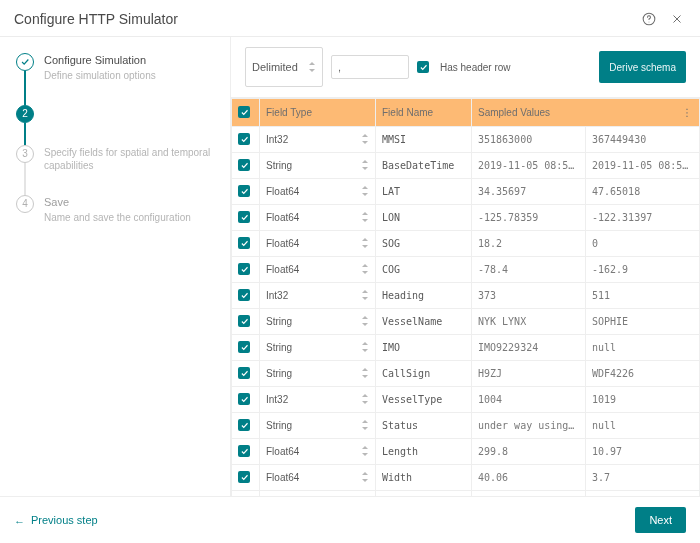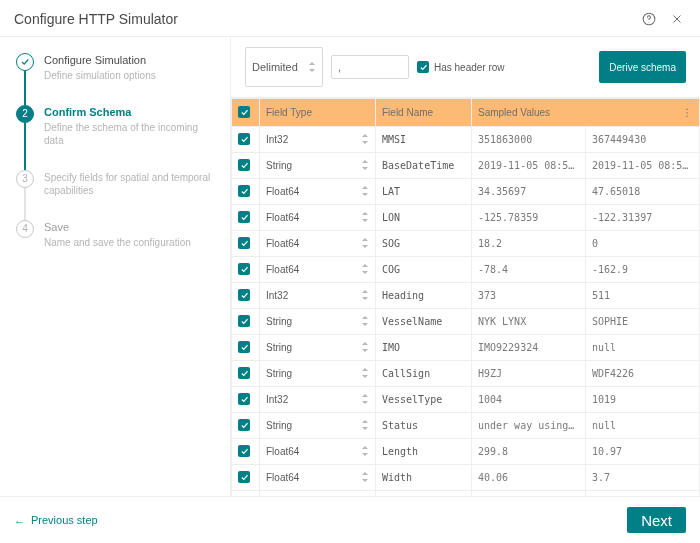--- a/index.html
+++ b/index.html
@@ -28,21 +28,21 @@
   .connector { position: absolute; left: 8px; top: 18px; bottom: -22px; width: 2px; background: #e4e4e4; }
   .step.done .connector, .step.active .connector { background: #007f87; }
   .step:last-child .connector { display: none; }
 
   
   .main { flex: 1; display: flex; flex-direction: column; overflow: hidden; }
   .toolbar { display: flex; align-items: center; gap: 8px; padding: 10px 14px; }
   .sel { height: 40px; border: 1px solid #d9d9d9; border-radius: 2px; padding: 0 6px; font-size: 11px; color: #5a5a5a; background: #fff; display: flex; align-items: center; justify-content: space-between; }
   .sel.format { width: 78px; }
   .inp { height: 24px; border: 1px solid #d9d9d9; border-radius: 2px; padding: 0 6px; font-size: 11px; width: 78px; color: #6a6a6a; }
-  .chk-wrap { display: flex; align-items: center; gap: 5px; font-size: 10px; color: #5a5a5a; }
+  .chk-wrap { display: flex; align-items: center; gap: 11px; font-size: 10px; color: #5a5a5a; }
   .chk { width: 12px; height: 12px; background: #007f87; border-radius: 2px; display: inline-flex; align-items: center; justify-content: center; }
   .chk svg { width: 9px; height: 9px; }
   .spacer { flex: 1; }
   .btn-derive { height: 32px; padding: 0 10px; background: #007f87; color: #eaf6f7; border: none; border-radius: 2px; font-size: 10px; cursor: pointer; }
 
   
   .tbl-wrap { flex: 1; overflow-y: auto; border-top: 1px solid #eee; }
   .tbl { width: 100%; border-collapse: collapse; table-layout: fixed; }
   .tbl th, .tbl td { border: 1px solid #eee; padding: 0 6px; height: 26px; font-size: 10px; text-align: left; vertical-align: middle; overflow: hidden; text-overflow: ellipsis; white-space: nowrap; }
   .tbl th { background: #fdba74; color: #6e6e6e; font-weight: 400; height: 28px; }
@@ -54,21 +54,21 @@
   .col-fn { width: 96px; }
   .sort { position: relative; display: inline-block; width: 8px; height: 10px; }
   .sort::before, .sort::after { content: ""; position: absolute; left: 1px; border-left: 3px solid transparent; border-right: 3px solid transparent; }
   .sort::before { top: 0; border-bottom: 3px solid #b8b8b8; }
   .sort::after  { bottom: 0; border-top: 3px solid #b8b8b8; }
   .row-chk { width: 12px; height: 12px; background: #007f87; border-radius: 2px; display: inline-flex; align-items: center; justify-content: center; margin: 0 auto; }
 
   
   .ftr { display: flex; align-items: center; padding: 10px 14px; border-top: 1px solid #eee; }
   .prev { color: #007f87; background: none; border: none; font-size: 11px; display: flex; align-items: center; gap: 6px; cursor: pointer; }
-  .next { height: 26px; padding: 0 14px; background: #007f87; color: #fff; border: none; border-radius: 2px; font-size: 15px; cursor: pointer; }
+  .next { height: 26px; padding: 0 14px; background: #007f87; color: #fff; border: none; border-radius: 2px; font-size: 11px; cursor: pointer; }
 
   
   .tbl-wrap::-webkit-scrollbar { width: 8px; }
   .tbl-wrap::-webkit-scrollbar-thumb { background: #d6d6d6; border-radius: 4px; }
 </style>
 </head>
 <body>
 
 <div class="dialog">
 
@@ -99,24 +99,20 @@
             </svg>
           </div>
           <div class="step-txt">
             <div class="step-title">Configure Simulation</div>
             <div class="step-desc">Define simulation options</div>
           </div>
         </div>
         <div class="step active">
           <div class="connector"></div>
           <div class="step-badge">2</div>
-          <div class="step-txt">
-            <div class="step-title">Confirm Schema</div>
-            <div class="step-desc">Define the schema of the incoming data</div>
-          </div>
         </div>
         <div class="step pending">
           <div class="connector"></div>
           <div class="step-badge">3</div>
           <div class="step-txt">
             <div class="step-desc">Specify fields for spatial and temporal capabilities</div>
           </div>
         </div>
         <div class="step pending">
           <div class="step-badge">4</div>

